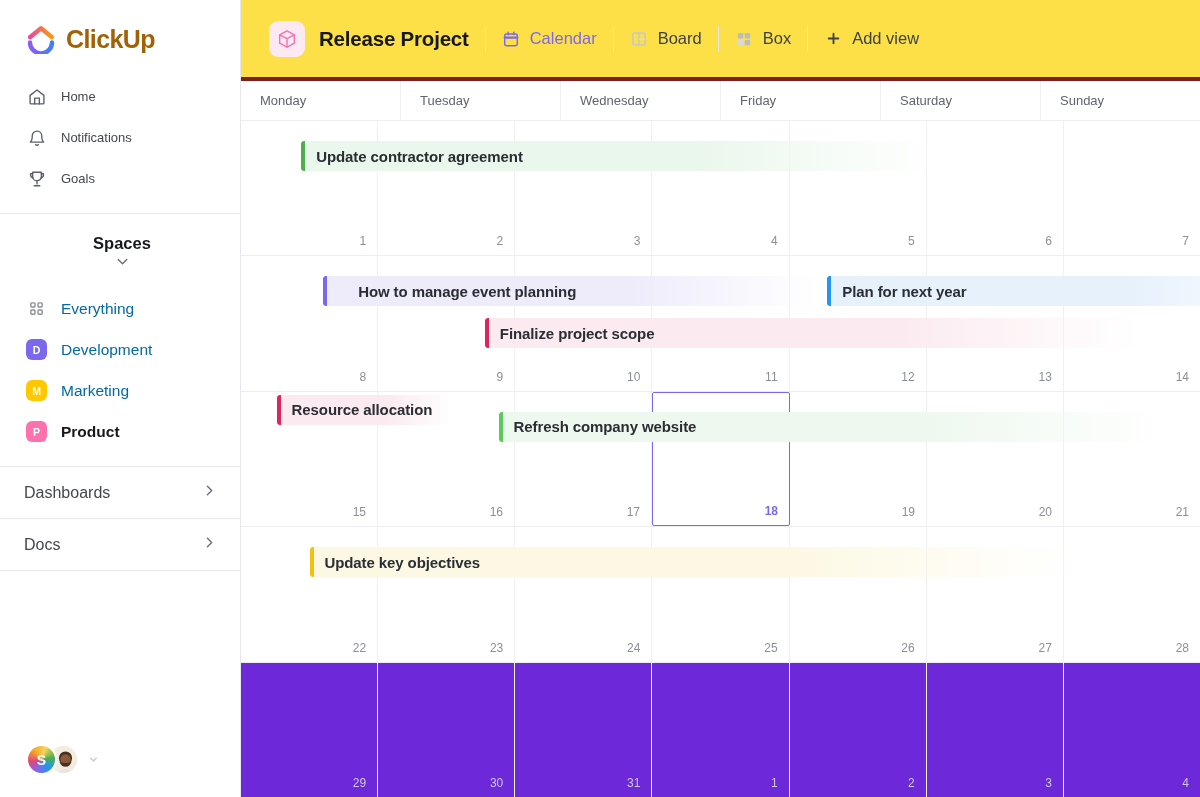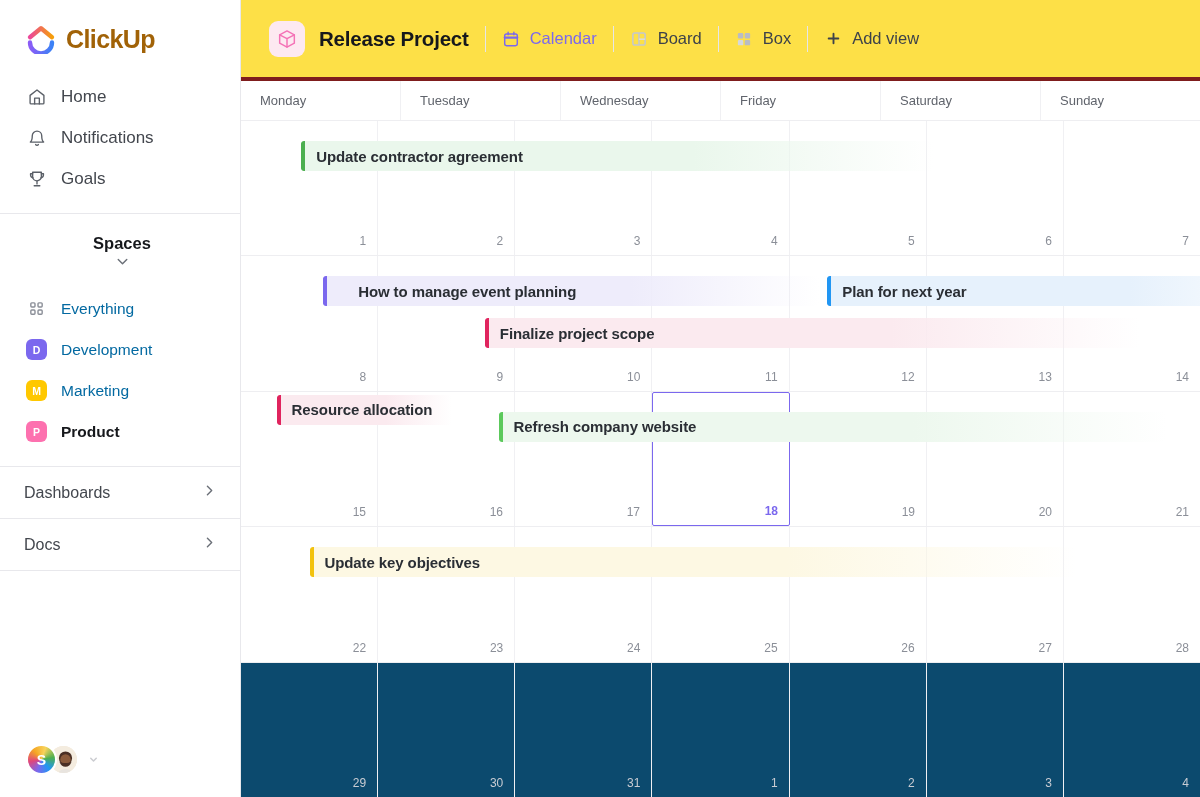--- a/index.html
+++ b/index.html
@@ -26,21 +26,21 @@
   }
   .logo-mark { width: 30px; height: 30px; position: relative; display:block; }
   .logo-text { font-size: 25px; font-weight: 700; letter-spacing: -0.6px; color: #a16207; }
 
   .nav-list { padding: 4px 0 14px 0; }
   .nav-item {
     display: flex; align-items: center; gap: 14px;
     height: 41px; padding-left: 26px; cursor: pointer;
   }
   .nav-icon { width: 21px; height: 21px; display: flex; align-items: center; justify-content: center; flex: 0 0 21px; }
-  .nav-label { font-size: 17px; color: #43474e; }
+  .nav-label { font-size: 13px; color: #43474e; }
 
   .divider { height: 1px; background: #e8e8ec; margin: 0; }
 
   .spaces-head {
     display: flex; align-items: center; justify-content: space-between;
     padding: 20px 22px 14px 26px; cursor: pointer; flex-direction: column;
   }
   .spaces-title { font-size: 16.5px; font-weight: 700; color: #16181c; }
 
   .space-item {
@@ -109,21 +109,21 @@
     padding-left: 19px; font-size: 13px; color: #60646c;
     border-right: 1px solid #f0f0f3;
   }
   .dow-cell:last-child { border-right: none; }
 
   .weeks { flex: 1 1 auto; display: flex; flex-direction: column; min-height: 0; }
   .week {
     flex: 1 1 0; position: relative;
     border-top: 1px solid #eeeef1; min-height: 0;
   }
-  .week.last { background: #0c4a6e; text-align: center; }
+  .week.last { background: #6d28d9; text-align: center; }
   .daycols { position: absolute; inset: 0; display: flex; }
   .daycol {
     flex: 1 1 0; position: relative;
     border-right: 1px solid #f0f0f3;
   }
   .daycol:last-child { border-right: none; }
   .daynum {
     position: absolute; right: 11px; bottom: 7px;
     font-size: 12px; color: #8b8f98;
   }

